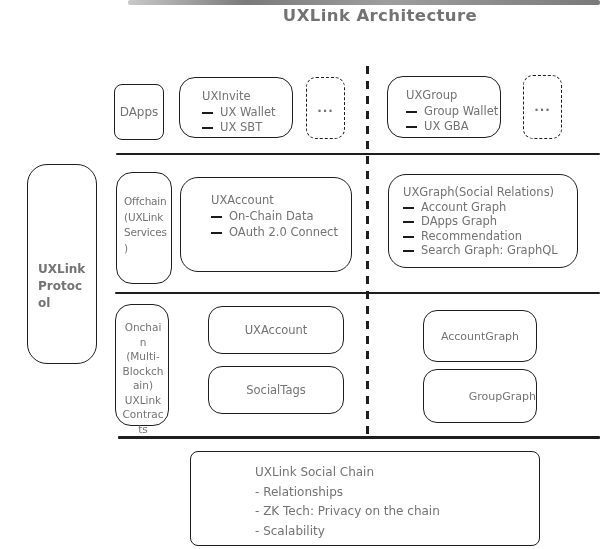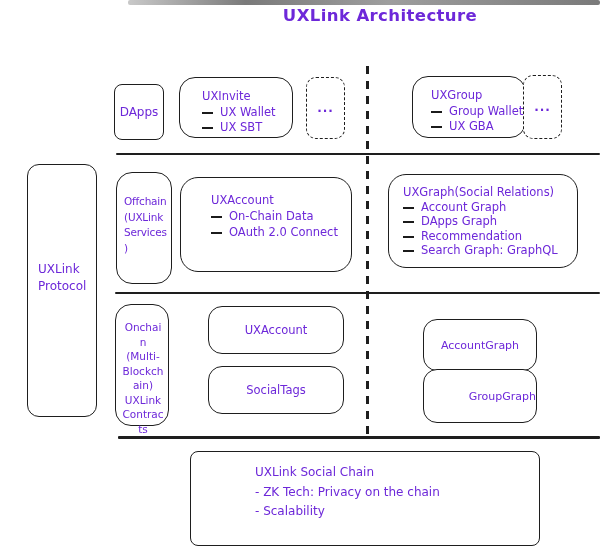--- a/index.html
+++ b/index.html
@@ -1,19 +1,19 @@
 <!DOCTYPE html>
 <html><head>
 <meta charset="utf-8">
 <style>
   html,body{margin:0;padding:0;background:#ffffff;}
   #canvas{
     position:relative;width:600px;height:549px;background:#ffffff;
     font-family:"DejaVu Sans","Liberation Sans",sans-serif;
-    color:#6d28d9;overflow:hidden;
+    color:#737373;overflow:hidden;
   }
   .box{
     position:absolute;box-sizing:border-box;
     border:1.6px solid #1e1e1e;border-radius:14px;background:#fff;
   }
   .dashed-box{
     position:absolute;box-sizing:border-box;
     border:1.8px dashed #1e1e1e;border-radius:10px;background:#fff;
     display:flex;align-items:center;justify-content:center;
     font-size:12px;letter-spacing:1px;font-weight:600;
@@ -56,36 +56,36 @@
   <div class="box small-text" style="left:179px;top:77px;width:114px;height:61px;border-radius:16px;padding:11px 0 0 22px;">
     <div>UXInvite</div>
     <div class="item"><span class="dash"></span><span>UX Wallet</span></div>
     <div class="item"><span class="dash"></span><span>UX SBT</span></div>
   </div>
 
   <div class="dashed-box" style="left:306px;top:77px;width:39px;height:62px;">
     <span>...</span>
   </div>
 
-  <div class="box small-text" style="left:387px;top:76px;width:114px;height:62px;border-radius:16px;padding:11px 0 0 18px;margin-left:25px;">
+  <div class="box small-text" style="left:387px;top:76px;width:114px;height:62px;border-radius:16px;padding:11px 0 0 18px;">
     <div>UXGroup</div>
     <div class="item"><span class="dash"></span><span>Group Wallet</span></div>
     <div class="item"><span class="dash"></span><span>UX GBA</span></div>
   </div>
 
   <div class="dashed-box" style="left:523px;top:75px;width:39px;height:64px;">
     <span>...</span>
   </div>
 
   <div class="hline" style="left:116px;top:153px;width:484px;"></div>
   <div class="hline" style="left:115px;top:292px;width:485px;"></div>
   <div class="hline" style="left:118px;top:436px;width:482px;height:2.5px;"></div>
   <div class="vdash" style="left:366px;top:66px;height:371px;"></div>
 
-  <div class="box" style="left:27px;top:164px;width:70px;height:253px;border-radius:12px;padding:96px 6px 0 10px;font-size:12px;line-height:17px;">
+  <div class="box" style="left:27px;top:164px;width:70px;height:200px;border-radius:20px;padding:96px 6px 0 10px;font-size:12px;line-height:17px;font-weight:bold;">
     <span class="wrap-label">UXLink Protocol</span>
   </div>
 
   <div class="box wrap-label" style="left:116px;top:172px;width:56px;height:112px;border-radius:16px;padding:21px 4px 0 7px;font-size:10.5px;line-height:15.5px;letter-spacing:-0.2px;">
     <span>Offchain (UXLink Services )</span>
   </div>
 
   <div class="box small-text" style="left:180px;top:177px;width:172px;height:95px;border-radius:18px;padding:14px 0 0 30px;line-height:16px;">
     <div>UXAccount</div>
     <div class="item"><span class="dash"></span><span>On-Chain Data</span></div>
@@ -105,27 +105,28 @@
   </div>
 
   <div class="box center" style="left:208px;top:306px;width:136px;height:48px;font-size:11.5px;">
     <span>UXAccount</span>
   </div>
 
   <div class="box center" style="left:208px;top:366px;width:136px;height:48px;font-size:11.5px;">
     <span>SocialTags</span>
   </div>
 
-  <div class="box center" style="left:423px;top:319px;width:114px;height:52px;font-size:11px;">
+  <div class="box center" style="left:423px;top:310px;width:114px;height:52px;font-size:11px;">
     <span>AccountGraph</span>
   </div>
 
   <div class="box center" style="left:423px;top:369px;width:114px;height:54px;font-size:11px;justify-content:flex-end;">
     <span>GroupGraph</span>
   </div>
 
   <div class="box" style="left:190px;top:451px;width:350px;height:95px;border-radius:8px;padding:11px 10px 0 64px;font-size:12px;line-height:19.5px;">
     <div>UXLink Social Chain</div>
+    <div class="item">- Relationships</div>
     <div class="item">- ZK Tech: Privacy on the chain</div>
     <div class="item">- Scalability</div>
   </div>
 
 </div>
 
 </body></html>

